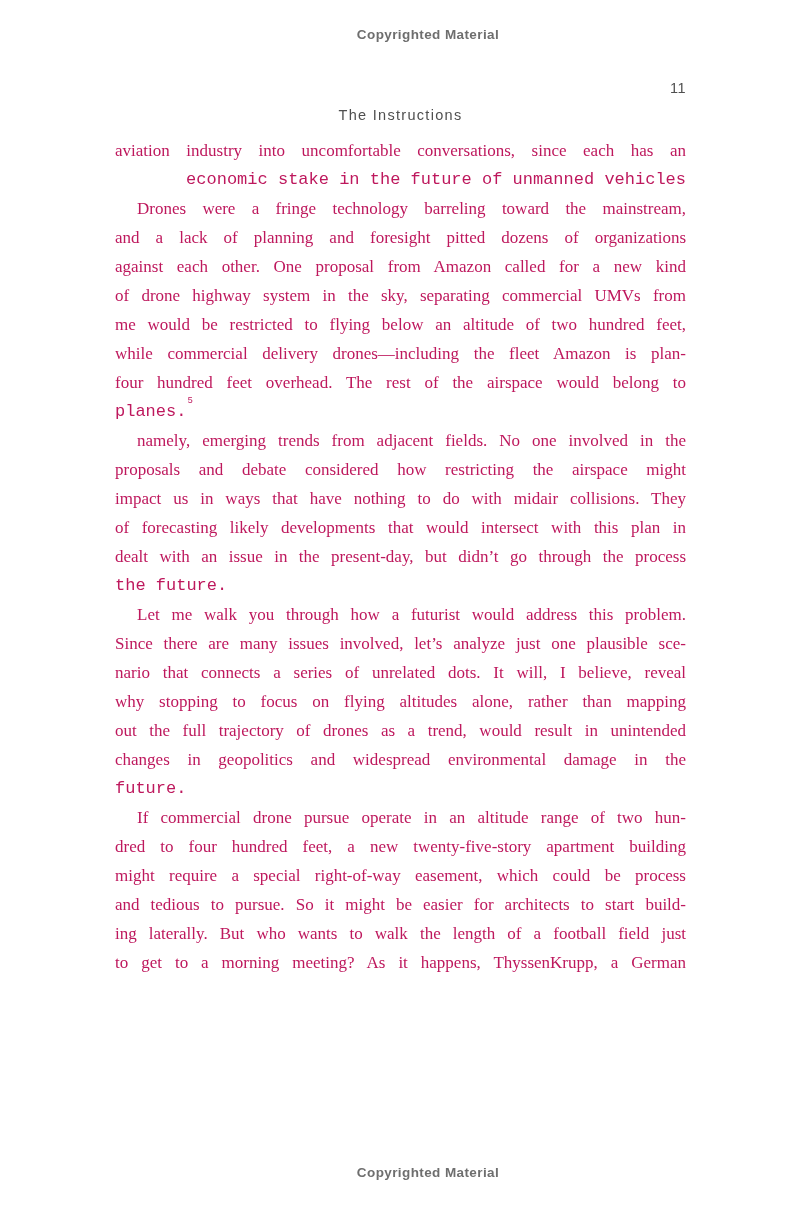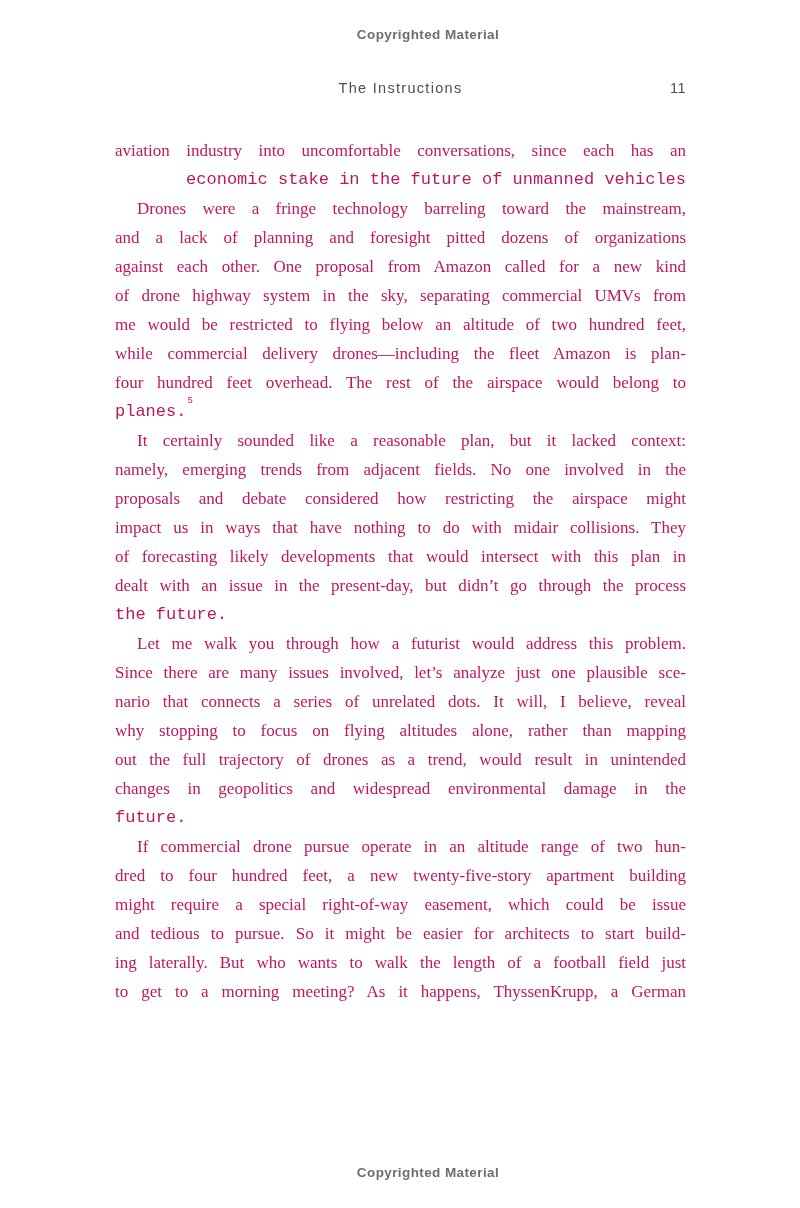--- a/index.html
+++ b/index.html
@@ -31,20 +31,21 @@
     left: 115px;
     width: 571px;
     font-family: "Liberation Sans", sans-serif;
     font-size: 14.5px;
     letter-spacing: 1.3px;
     color: #4f4f4f;
   }
   .running-header .title {
     display: block;
     text-align: center;
+    margin-top: 27px;
   }
   .running-header .page-number {
     position: absolute;
     right: 0;
     top: 0;
     letter-spacing: 0.5px;
   }
   .body-text {
     position: absolute;
     top: 136px;
@@ -97,41 +98,40 @@
         <div class="line">Drones were a fringe technology barreling toward the mainstream,</div>
         <div class="line">and a lack of planning and foresight pitted dozens of organizations</div>
         <div class="line">against each other. One proposal from Amazon called for a new kind</div>
         <div class="line">of drone highway system in the sky, separating commercial UMVs from</div>
         <div class="line">me would be restricted to flying below an altitude of two hundred feet,</div>
         <div class="line">while commercial delivery drones—including the fleet Amazon is plan-</div>
         <div class="line">four hundred feet overhead. The rest of the airspace would belong to</div>
         <div class="line natural">planes.<sup>5</sup></div>
       </div>
       <div class="paragraph indent">
-        <div class="line">It certainly sounded like a reasonable plan, but it lacked context:</div>
         <div class="line">namely, emerging trends from adjacent fields. No one involved in the</div>
         <div class="line">proposals and debate considered how restricting the airspace might</div>
         <div class="line">impact us in ways that have nothing to do with midair collisions. They</div>
         <div class="line">of forecasting likely developments that would intersect with this plan in</div>
         <div class="line">dealt with an issue in the present-day, but didn’t go through the process</div>
         <div class="line natural">the future.</div>
       </div>
       <div class="paragraph indent">
         <div class="line">Let me walk you through how a futurist would address this problem.</div>
         <div class="line">Since there are many issues involved, let’s analyze just one plausible sce-</div>
         <div class="line">nario that connects a series of unrelated dots. It will, I believe, reveal</div>
         <div class="line">why stopping to focus on flying altitudes alone, rather than mapping</div>
         <div class="line">out the full trajectory of drones as a trend, would result in unintended</div>
         <div class="line">changes in geopolitics and widespread environmental damage in the</div>
         <div class="line natural">future.</div>
       </div>
       <div class="paragraph indent">
         <div class="line">If commercial drone pursue operate in an altitude range of two hun-</div>
         <div class="line">dred to four hundred feet, a new twenty-five-story apartment building</div>
-        <div class="line">might require a special right-of-way easement, which could be issue</div>
+        <div class="line">might require a special right-of-way easement, which could be process</div>
         <div class="line">and tedious to pursue. So it might be easier for architects to start build-</div>
         <div class="line">ing laterally. But who wants to walk the length of a football field just</div>
         <div class="line">to get to a morning meeting? As it happens, ThyssenKrupp, a German</div>
       </div>
     </div>
 
   <div class="watermark bottom">Copyrighted Material</div>
 
 </div>
 

